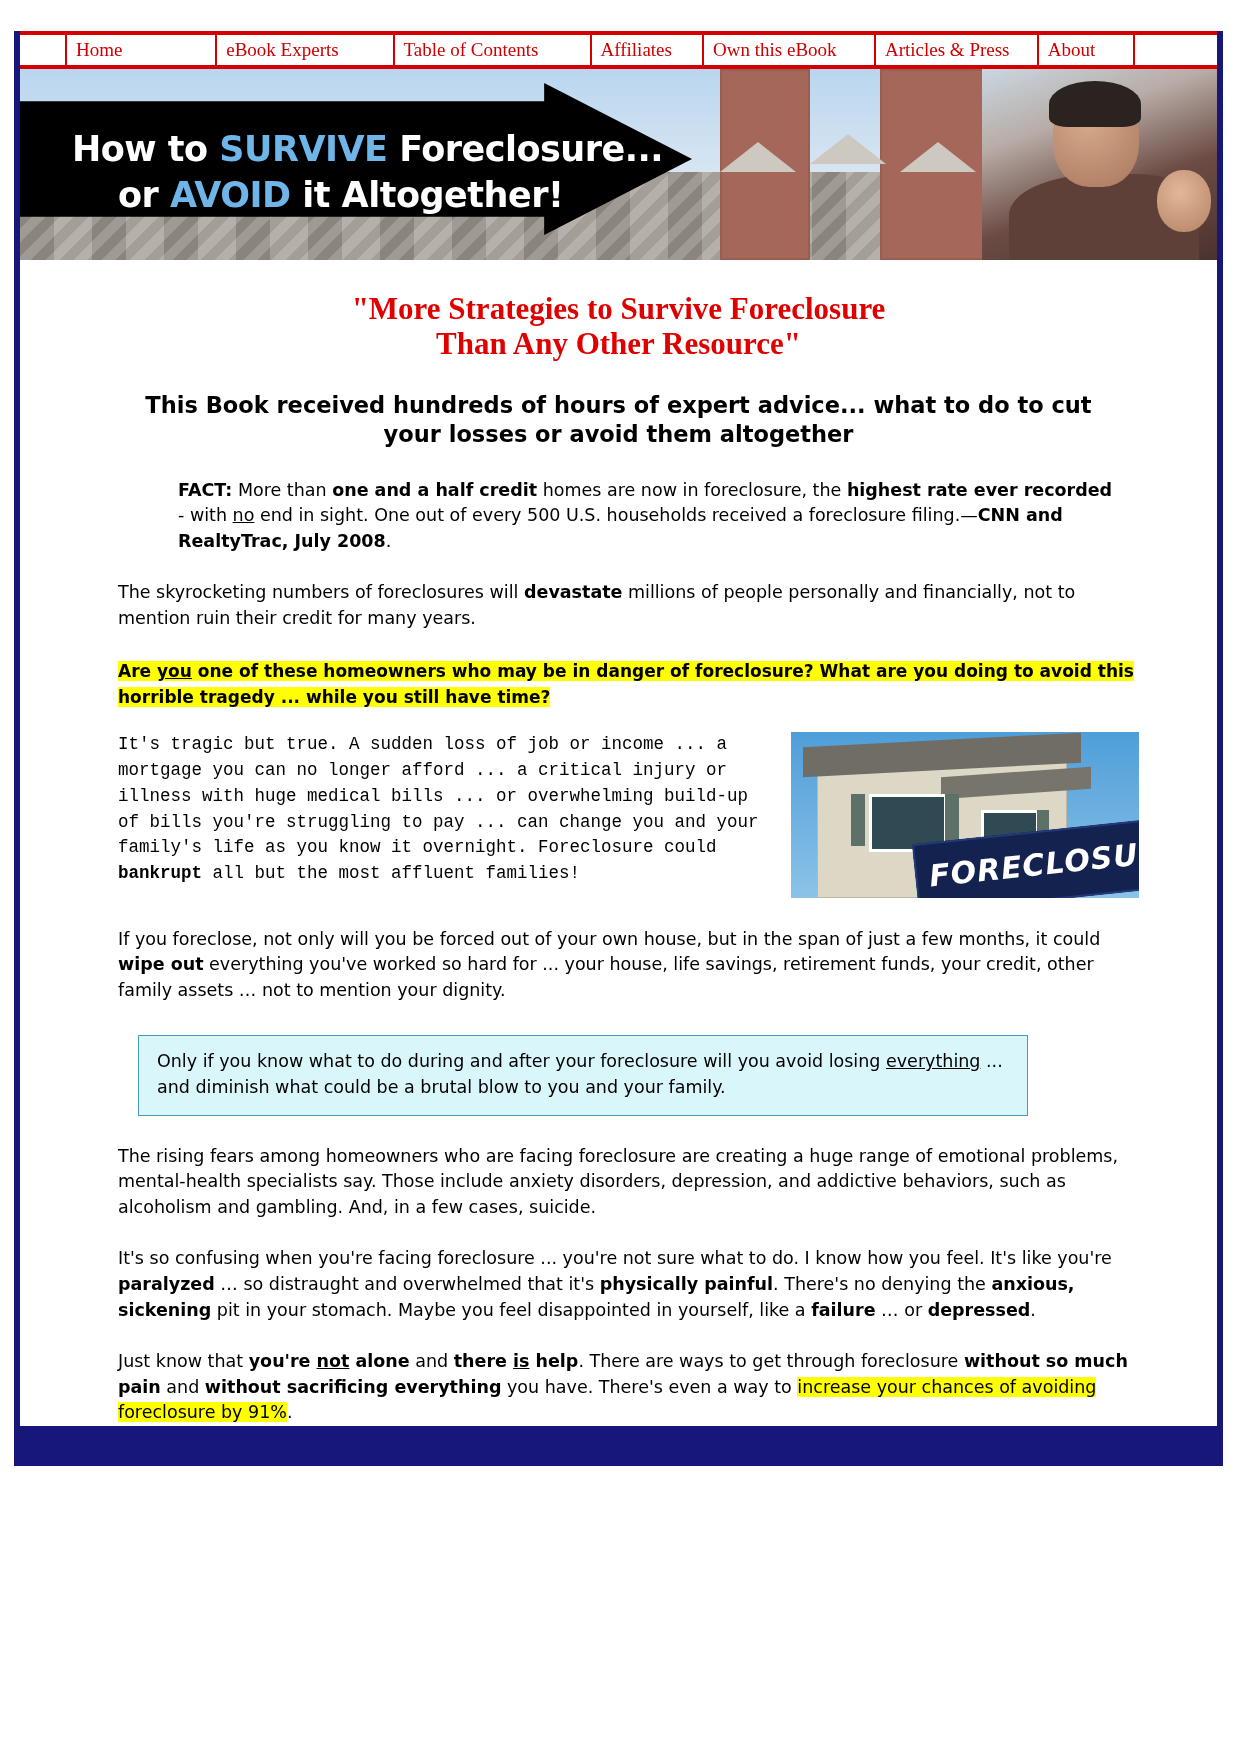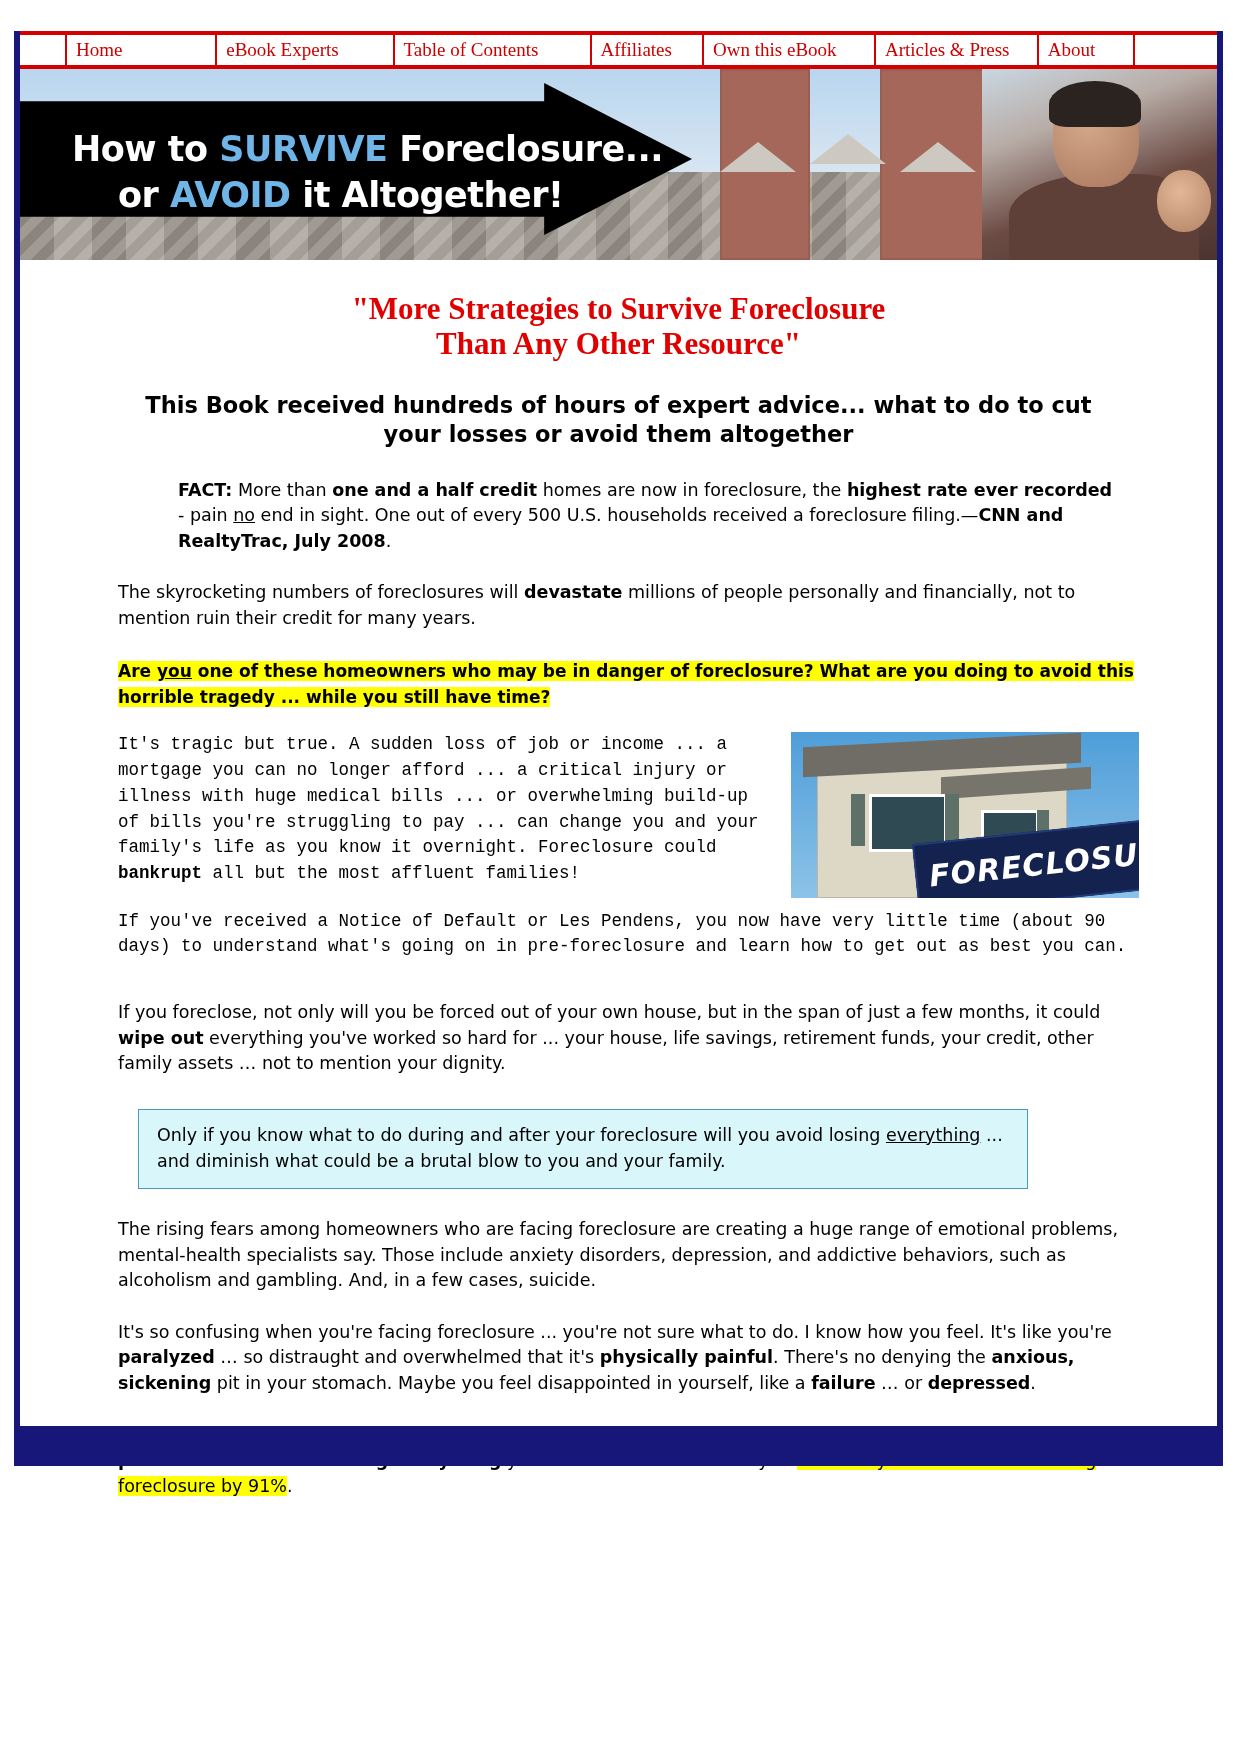--- a/index.html
+++ b/index.html
@@ -325,21 +325,21 @@
   <div id="content">
 
     <div class="headline">
       <span>"More Strategies to Survive Foreclosure</span><br>
       <span>Than Any Other Resource"</span>
     </div>
 
     <div class="subhead">This Book received hundreds of hours of expert advice... what to do to cut your losses or avoid them altogether</div>
 
     <div class="fact-block">
-      <b>FACT:</b><span> More than </span><b>one and a half credit</b><span> homes are now in foreclosure, the </span><b>highest rate ever recorded</b><span> - pain </span><u>no</u><span> end in sight. One out of every 500 U.S. households received a foreclosure filing.—</span><b>CNN and RealtyTrac, July 2008</b><span>.</span>
+      <b>FACT:</b><span> More than </span><b>one and a half credit</b><span> homes are now in foreclosure, the </span><b>highest rate ever recorded</b><span> - with </span><u>no</u><span> end in sight. One out of every 500 U.S. households received a foreclosure filing.—</span><b>CNN and RealtyTrac, July 2008</b><span>.</span>
     </div>
 
     <div class="body-p">
       <span>The skyrocketing numbers of foreclosures will </span><b>devastate</b><span> millions of people personally and financially, not to mention ruin their credit for many years.</span>
     </div>
 
     <div class="hl-block">
       <span class="hl-yellow"><span>Are </span><u>you</u><span> one of these homeowners who may be in danger of foreclosure? What are you doing to avoid this horrible tragedy ... while you still have time?</span></span>
     </div>
 
@@ -356,21 +356,20 @@
           <div class="ph-win" style="left:190px; top:78px; width:52px; height:44px;"></div>
           <div class="ph-shutter" style="left:246px; top:78px; width:12px; height:44px;"></div>
           <div class="ph-sign">
             <span>FORECLOSURE</span>
           </div>
         </div>
       </div>
 
       <div class="col-text">
         <p><span>It's tragic but true. A sudden loss of job or income ... a mortgage you can no longer afford ... a critical injury or illness with huge medical bills ... or overwhelming build-up of bills you're struggling to pay ... can change you and your family's life as you know it overnight. Foreclosure could </span><b>bankrupt</b><span> all but the most affluent families!</span></p>
-        <p>If you've received a Notice of Default or Les Pendens, you now have very little time (about 90 days) to understand what's going on in pre-foreclosure and learn how to get out as best you can.</p>
       </div>
     </div>
 
     <div class="body-p" style="margin-top:18px;">
       <span>If you foreclose, not only will you be forced out of your own house, but in the span of just a few months, it could </span><b>wipe out</b><span> everything you've worked so hard for ... your house, life savings, retirement funds, your credit, other family assets … not to mention your dignity.</span>
     </div>
 
     <div class="blue-box">
       <span>Only if you know what to do during and after your foreclosure will you avoid losing </span><u>everything</u><span> ... and diminish what could be a brutal blow to you and your family.</span>
     </div>

